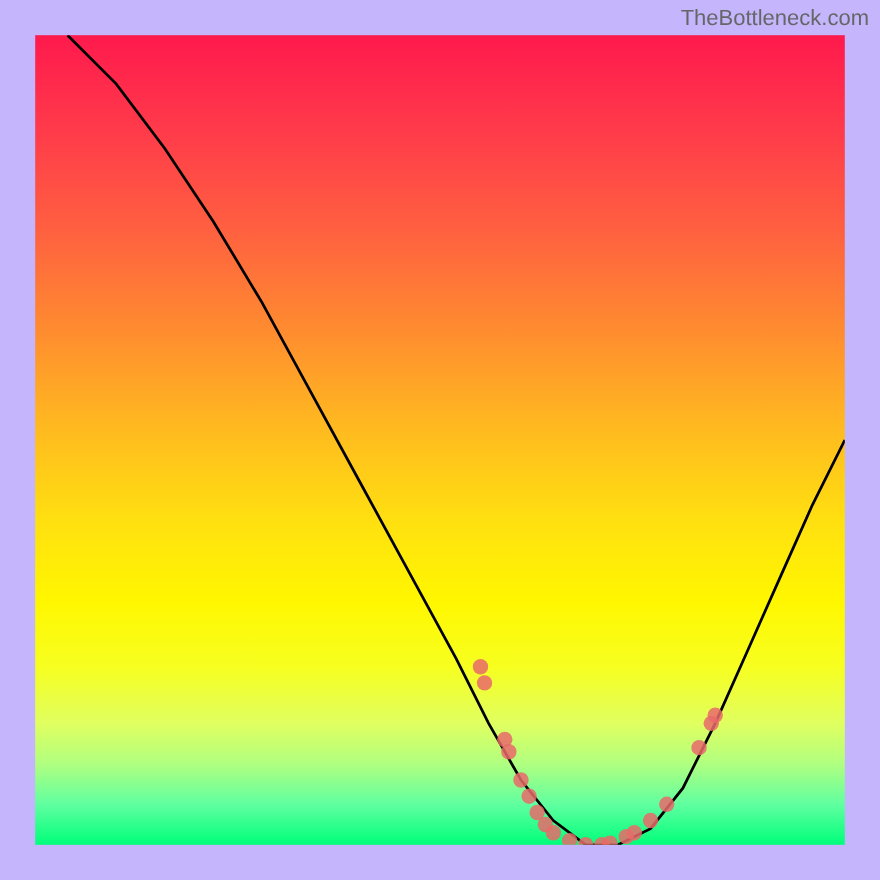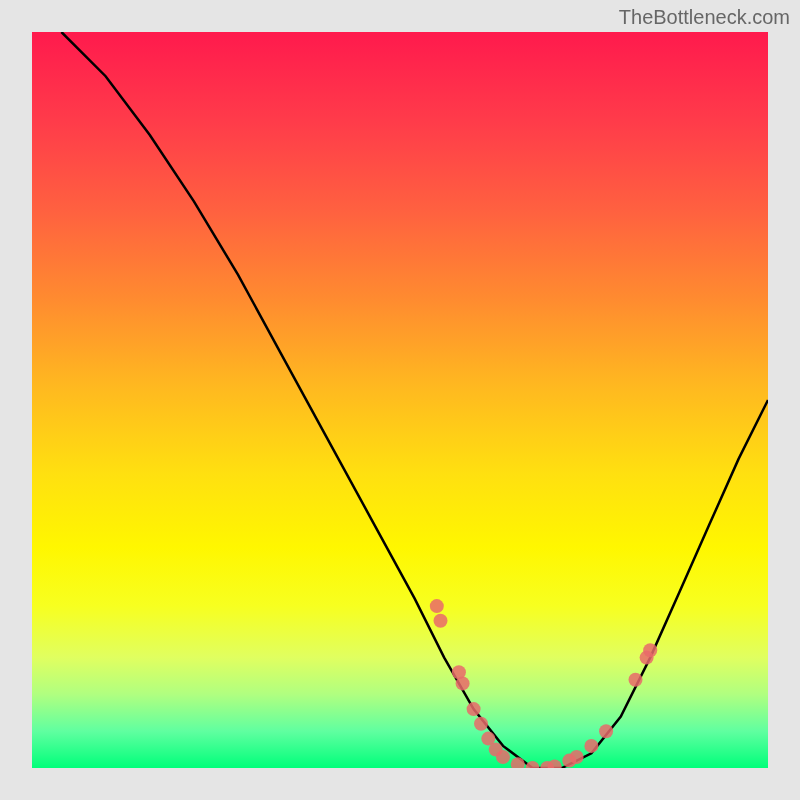--- a/index.html
+++ b/index.html
@@ -8,21 +8,21 @@
     background: #000;
     width: 800px;
     height: 800px;
     overflow: hidden;
     font-family: Arial, sans-serif;
   }
   .container {
     position: relative;
     width: 800px;
     height: 800px;
-    background: #e5e5e5;
+    background: #c4b5fd;
   }
   .plot-area {
     position: absolute;
     left: 32px;
     top: 32px;
     width: 736px;
     height: 736px;
     background: linear-gradient(to bottom,
       #ff1a4d 0%,
       #ff3b4a 12%,

